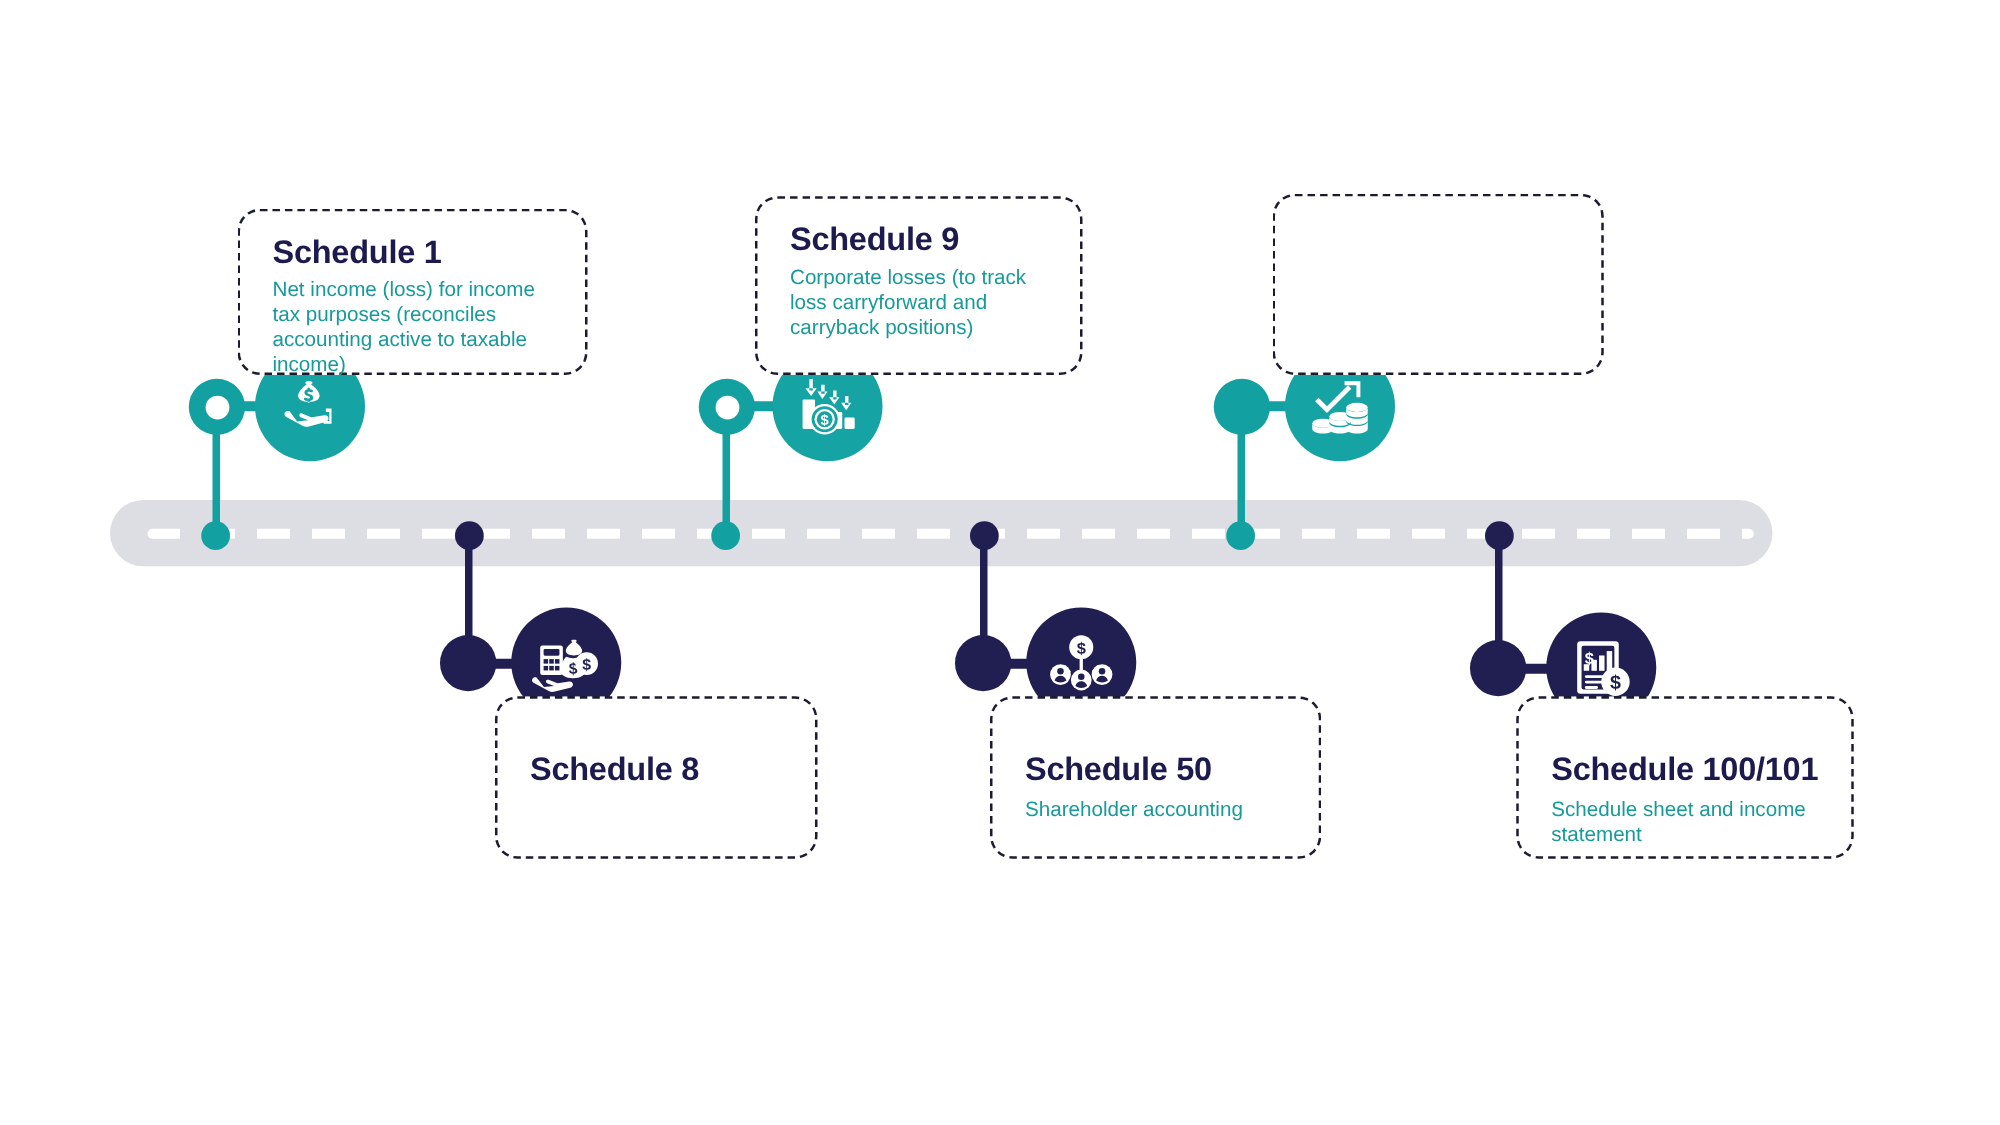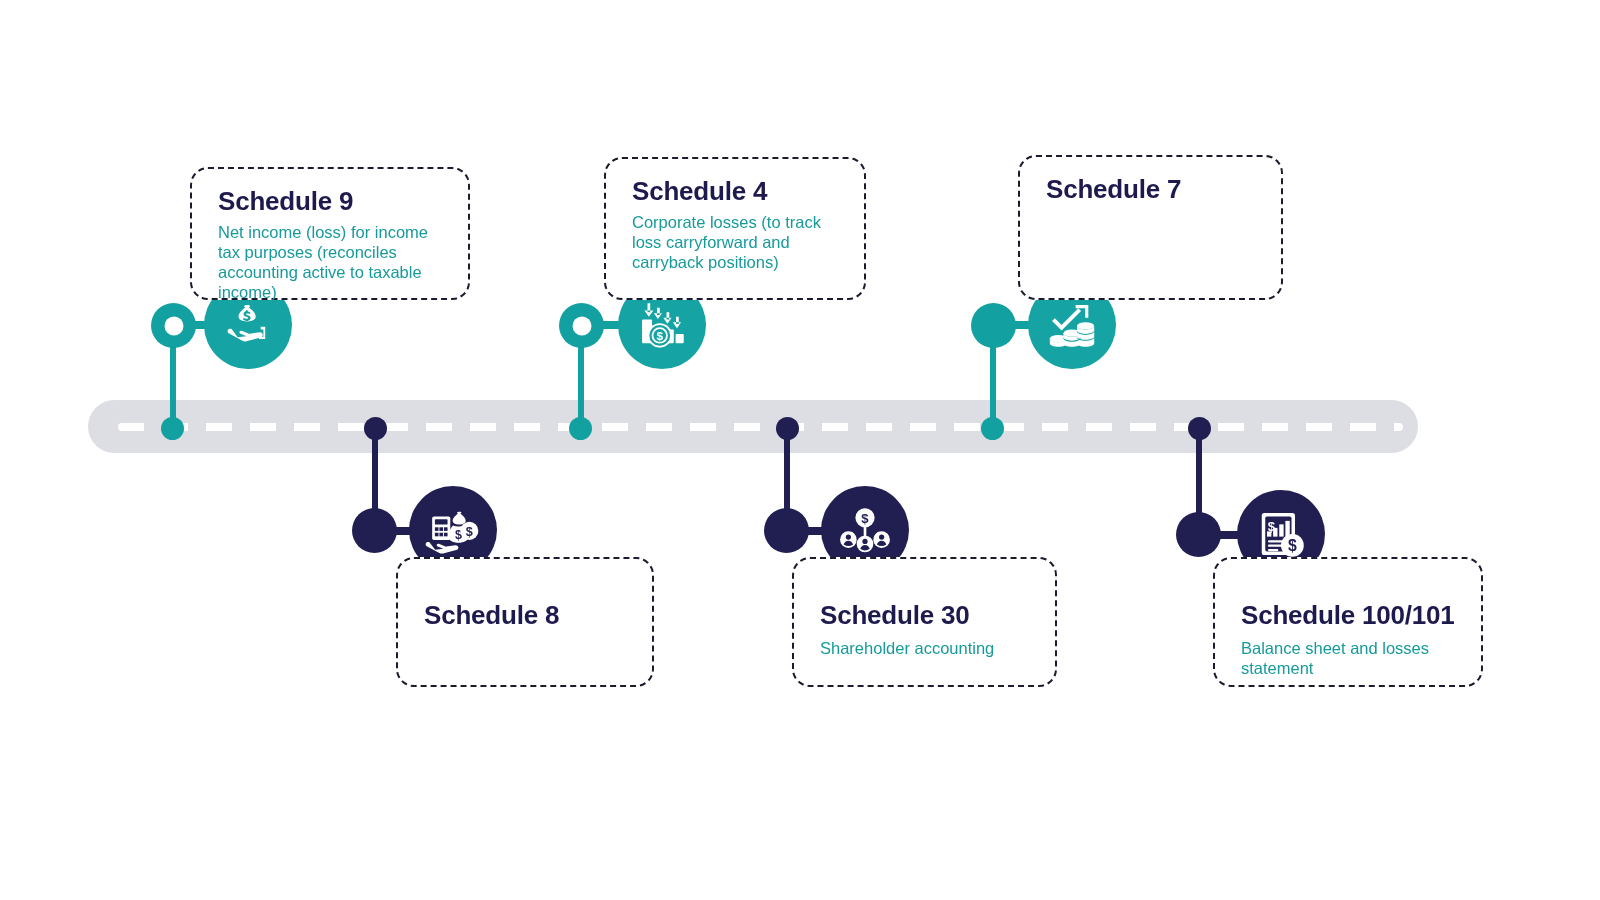--- a/index.html
+++ b/index.html
@@ -111,21 +111,21 @@
     <span>
       <svg width="58" height="58" viewBox="0 0 64 64" fill="#ffffff">
         <path d="M30 10c-1.2 0-2.2.6-2.2 1.3 0 .5.5 1 1.3 1.2l-2.6 2.2c-3 2.6-5 5.3-5 8 0 3.4 3.9 5.4 9.5 5.4s9.5-2 9.5-5.4c0-2.7-2-5.4-5-8l-2.6-2.2c.8-.2 1.3-.7 1.3-1.2 0-.7-1-1.3-2.2-1.3h-2zm1 5.6c.5 0 .9.3.9.8v.6c1 .1 1.8.4 2.4.8.3.2.4.6.3 1l-.2.5c-.2.5-.8.6-1.2.4-.5-.3-1.2-.5-2-.5-.9 0-1.4.3-1.4.8 0 .5.5.8 2 1.3 2 .6 3 1.5 3 3.1 0 1.5-1 2.6-2.8 2.9v.7c0 .5-.4.8-.9.8h-.4c-.5 0-.9-.3-.9-.8v-.7c-1.1-.1-2.1-.5-2.8-.9-.3-.2-.4-.6-.3-1l.2-.6c.2-.5.8-.6 1.2-.3.6.4 1.5.6 2.4.6 1 0 1.6-.4 1.6-.9 0-.5-.5-.9-1.9-1.3-2-.6-3.1-1.5-3.1-3.1 0-1.5 1-2.6 2.7-2.9v-.6c0-.5.4-.8.9-.8h.3z"></path>
         <path d="M14 36.5c-1.6-.8-3.4-.4-4.2 1-.8 1.4-.2 3.2 1.4 4l14.6 8c1.3.7 2.9.9 4.4.5l15.5-4.1c1.6-.4 2.7-1.8 2.6-3.3-.1-1.7-1.7-2.9-3.5-2.6l-11 1.7c-.3 0-.6 0-.8-.1l-7.9-3.2c-.9-.4-2 0-2.4.9-.4.9 0 2 1 2.4l6.7 2.6-9.8 1.1L14 36.5z"></path>
         <path d="M46 34h5v3h-5zM49 34h2v13h-2zM44 45h7v2.5h-7z"></path>
       </svg>
     </span>
   </div>
 
   <div class="card above" style="left:190px; top:167px; width:280px; height:133px;">
-    <p class="title">Schedule 9</p>
+    <p class="title">Schedule 1</p>
     <p class="desc">Net income (loss) for income tax purposes (reconciles accounting active to taxable income)</p>
   </div>
 
   <div class="stem teal" style="left:578px; top:325px; height:105px;"></div>
   <div class="road-dot teal" style="left:569px; top:417px; width:23px; height:23px;"></div>
   <div class="link teal" style="left:594px; top:321px; width:35px;"></div>
   <div class="node teal" style="left:559px; top:303px; width:45px; height:45px;">
     <span class="hole"></span>
   </div>
 
@@ -143,21 +143,21 @@
         <circle cx="29.5" cy="43.5" r="13.5"></circle>
         <circle cx="29.5" cy="43.5" r="11.5" fill="#16a3a3"></circle>
         <circle cx="29.5" cy="43.5" r="9" fill="#ffffff"></circle>
         <circle cx="29.5" cy="43.5" r="7" fill="#16a3a3"></circle>
         <text x="29.5" y="48.5" font-size="13" font-weight="bold" text-anchor="middle" fill="#ffffff" font-family="Liberation Sans, sans-serif">$</text>
       </svg>
     </span>
   </div>
 
   <div class="card above" style="left:604px; top:157px; width:262px; height:143px;">
-    <p class="title">Schedule 4</p>
+    <p class="title">Schedule 9</p>
     <p class="desc">Corporate losses (to track loss carryforward and carryback positions)</p>
   </div>
 
   <div class="stem teal" style="left:990px; top:325px; height:105px;"></div>
   <div class="road-dot teal" style="left:981px; top:417px; width:23px; height:23px;"></div>
   <div class="link teal" style="left:1006px; top:321px; width:35px;"></div>
   <div class="node teal" style="left:971px; top:303px; width:45px; height:45px;"></div>
 
   <div class="bubble teal" style="left:1028px; top:281px; width:88px; height:88px;">
     <span>
@@ -171,21 +171,20 @@
         <ellipse cx="47" cy="33" rx="9.5" ry="4"></ellipse>
         <path d="M37.5 33v19c0 2.2 4.3 4 9.5 4s9.5-1.8 9.5-4V33c0 2.2-4.3 4-9.5 4s-9.5-1.8-9.5-4z"></path>
         <path d="M22.5 46.5c0 2.2 4.3 4 9.5 4s9.5-1.8 9.5-4v-1.2c0 2.2-4.3 4-9.5 4s-9.5-1.8-9.5-4z" fill="#16a3a3"></path>
         <path d="M37.5 39c0 2.2 4.3 4 9.5 4s9.5-1.8 9.5-4v-1.2c0 2.2-4.3 4-9.5 4s-9.5-1.8-9.5-4z" fill="#16a3a3"></path>
         <path d="M37.5 45.5c0 2.2 4.3 4 9.5 4s9.5-1.8 9.5-4v-1.2c0 2.2-4.3 4-9.5 4s-9.5-1.8-9.5-4z" fill="#16a3a3"></path>
       </svg>
     </span>
   </div>
 
   <div class="card above" style="left:1018px; top:155px; width:265px; height:145px;">
-    <p class="title">Schedule 7</p>
   </div>
 
   <div class="stem navy" style="left:372px; top:424px; height:110px;"></div>
   <div class="road-dot navy" style="left:364px; top:417px; width:23px; height:23px;"></div>
   <div class="link navy" style="left:390px; top:527px; width:35px;"></div>
   <div class="node navy" style="left:352px; top:508px; width:45px; height:45px;"></div>
 
   <div class="bubble navy" style="left:409px; top:486px; width:88px; height:88px;">
     <span>
       <svg width="58" height="58" viewBox="0 0 64 64" fill="#ffffff">
@@ -230,21 +229,21 @@
         <circle cx="32" cy="45" r="3" fill="#211f52"></circle>
         <path d="M26.6 53.5c.8-2.6 2.9-4.3 5.4-4.3s4.6 1.7 5.4 4.3a9.4 9.4 0 01-10.8 0z" fill="#211f52"></path>
         <circle cx="51" cy="43" r="9.5"></circle>
         <circle cx="51" cy="40" r="3" fill="#211f52"></circle>
         <path d="M45.6 48.5c.8-2.6 2.9-4.3 5.4-4.3s4.6 1.7 5.4 4.3a9.4 9.4 0 01-10.8 0z" fill="#211f52"></path>
       </svg>
     </span>
   </div>
 
   <div class="card below" style="left:792px; top:557px; width:265px; height:130px; padding-top:42px;">
-    <p class="title">Schedule 30</p>
+    <p class="title">Schedule 50</p>
     <p class="desc">Shareholder accounting</p>
   </div>
 
   <div class="stem navy" style="left:1196px; top:424px; height:110px;"></div>
   <div class="road-dot navy" style="left:1188px; top:417px; width:23px; height:23px;"></div>
   <div class="link navy" style="left:1214px; top:531px; width:35px;"></div>
   <div class="node navy" style="left:1176px; top:512px; width:45px; height:45px;"></div>
 
   <div class="bubble navy" style="left:1237px; top:490px; width:88px; height:88px;">
     <span>
@@ -260,16 +259,16 @@
         <rect x="17" y="44" width="18" height="2.6" rx="1.3"></rect>
         <rect x="17" y="49" width="12" height="2.6" rx="1.3"></rect>
         <circle cx="45" cy="45" r="13"></circle>
         <text x="45" y="51.5" font-size="18" font-weight="bold" text-anchor="middle" fill="#211f52" font-family="Liberation Sans, sans-serif">$</text>
       </svg>
     </span>
   </div>
 
   <div class="card below" style="left:1213px; top:557px; width:270px; height:130px; padding-top:42px;">
     <p class="title">Schedule 100/101</p>
-    <p class="desc">Balance sheet and losses statement</p>
+    <p class="desc">Schedule sheet and income statement</p>
   </div>
 
 </div>
 
 </body></html>

